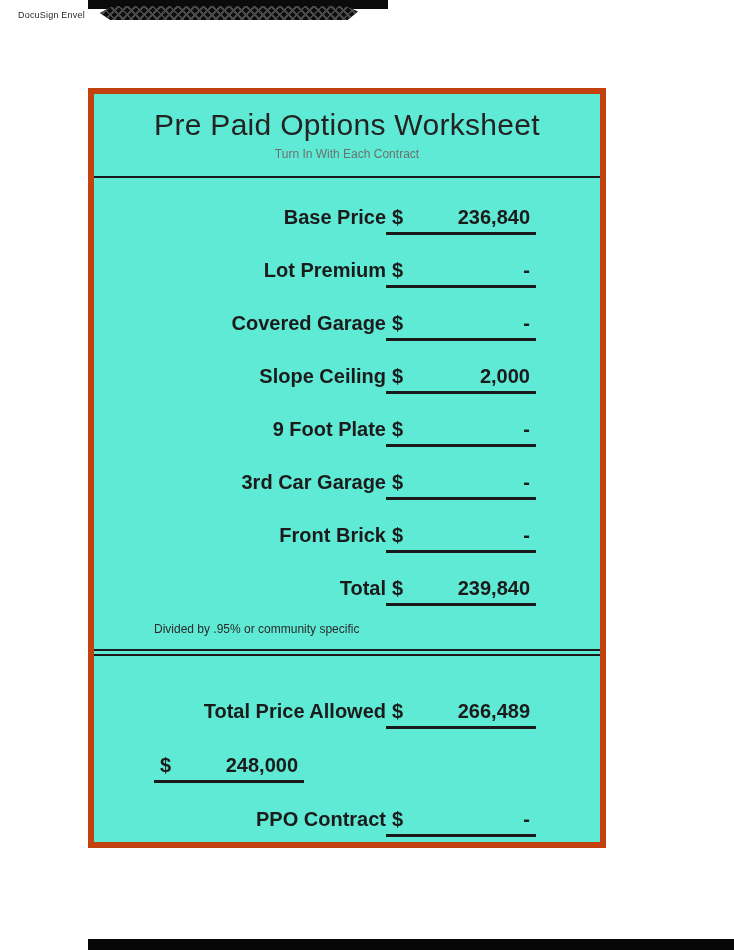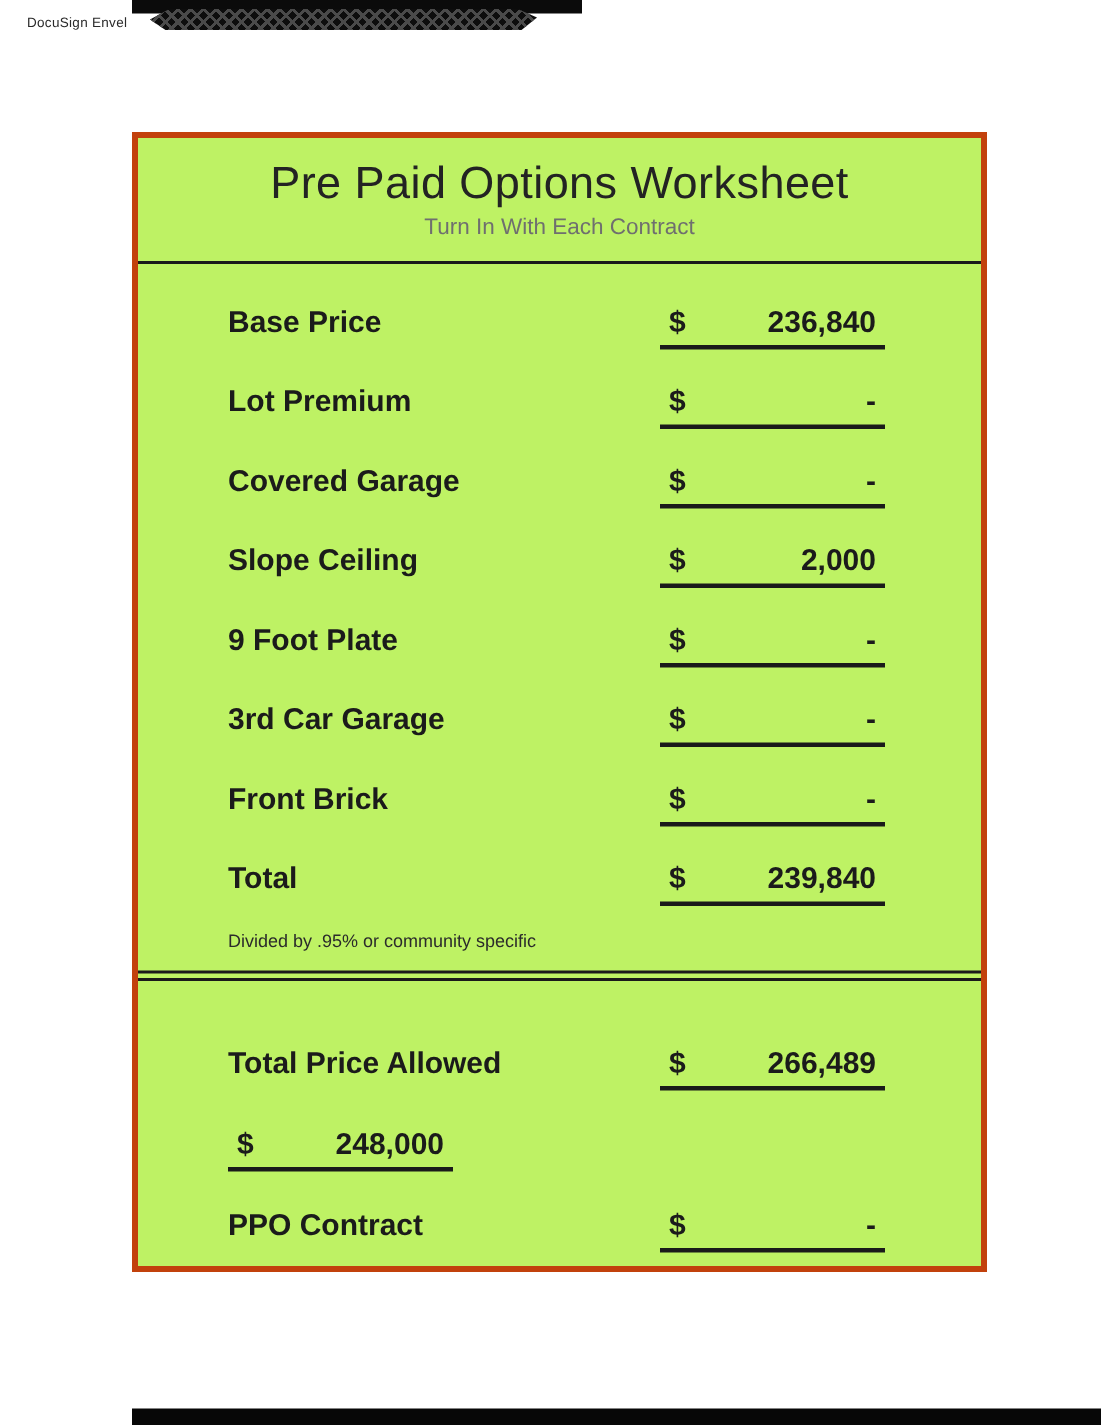--- a/index.html
+++ b/index.html
@@ -46,39 +46,39 @@
     position: absolute;
     left: 88px; right: 0; bottom: 0;
     height: 11px;
     background: #070707;
   }
 
   
   .worksheet {
     position: absolute;
     left: 88px; top: 88px;
-    width: 570px; height: 760px;
-    border: 4px solid #c2410c;
-    background: #bef264;
+    width: 518px; height: 760px;
+    border: 6px solid #c2410c;
+    background: #5eead4;
   }
   .ws-header {
     height: 84px;
     border-bottom: 2px solid #1a1a1a;
     text-align: center;
     padding-top: 13px;
   }
   .ws-title {
     font-size: 30px;
     line-height: 36px;
     font-weight: 400;
     color: #232323;
     letter-spacing: 0.3px;
   }
   .ws-subtitle {
-    font-size: 15px;
+    font-size: 12px;
     line-height: 20px;
     color: #6f6f6f;
     margin-top: 1px;
   }
   .ws-main {
     height: 471px;
     padding-top: 13px;
   }
   .section-divider {
     height: 7px;
@@ -90,20 +90,21 @@
   }
 
   
   .row { position: relative; height: 53px; }
   .ws-summary .row { height: 54px; }
   .row-main {
     display: flex;
     align-items: center;
     height: 100%;
     padding-left: 60px;
+    text-align: right;
   }
   .label {
     flex: 1;
     font-size: 20px;
     font-weight: 700;
     color: #1b1b1b;
   }
   .value-box {
     width: 150px;
     margin-right: 64px;

